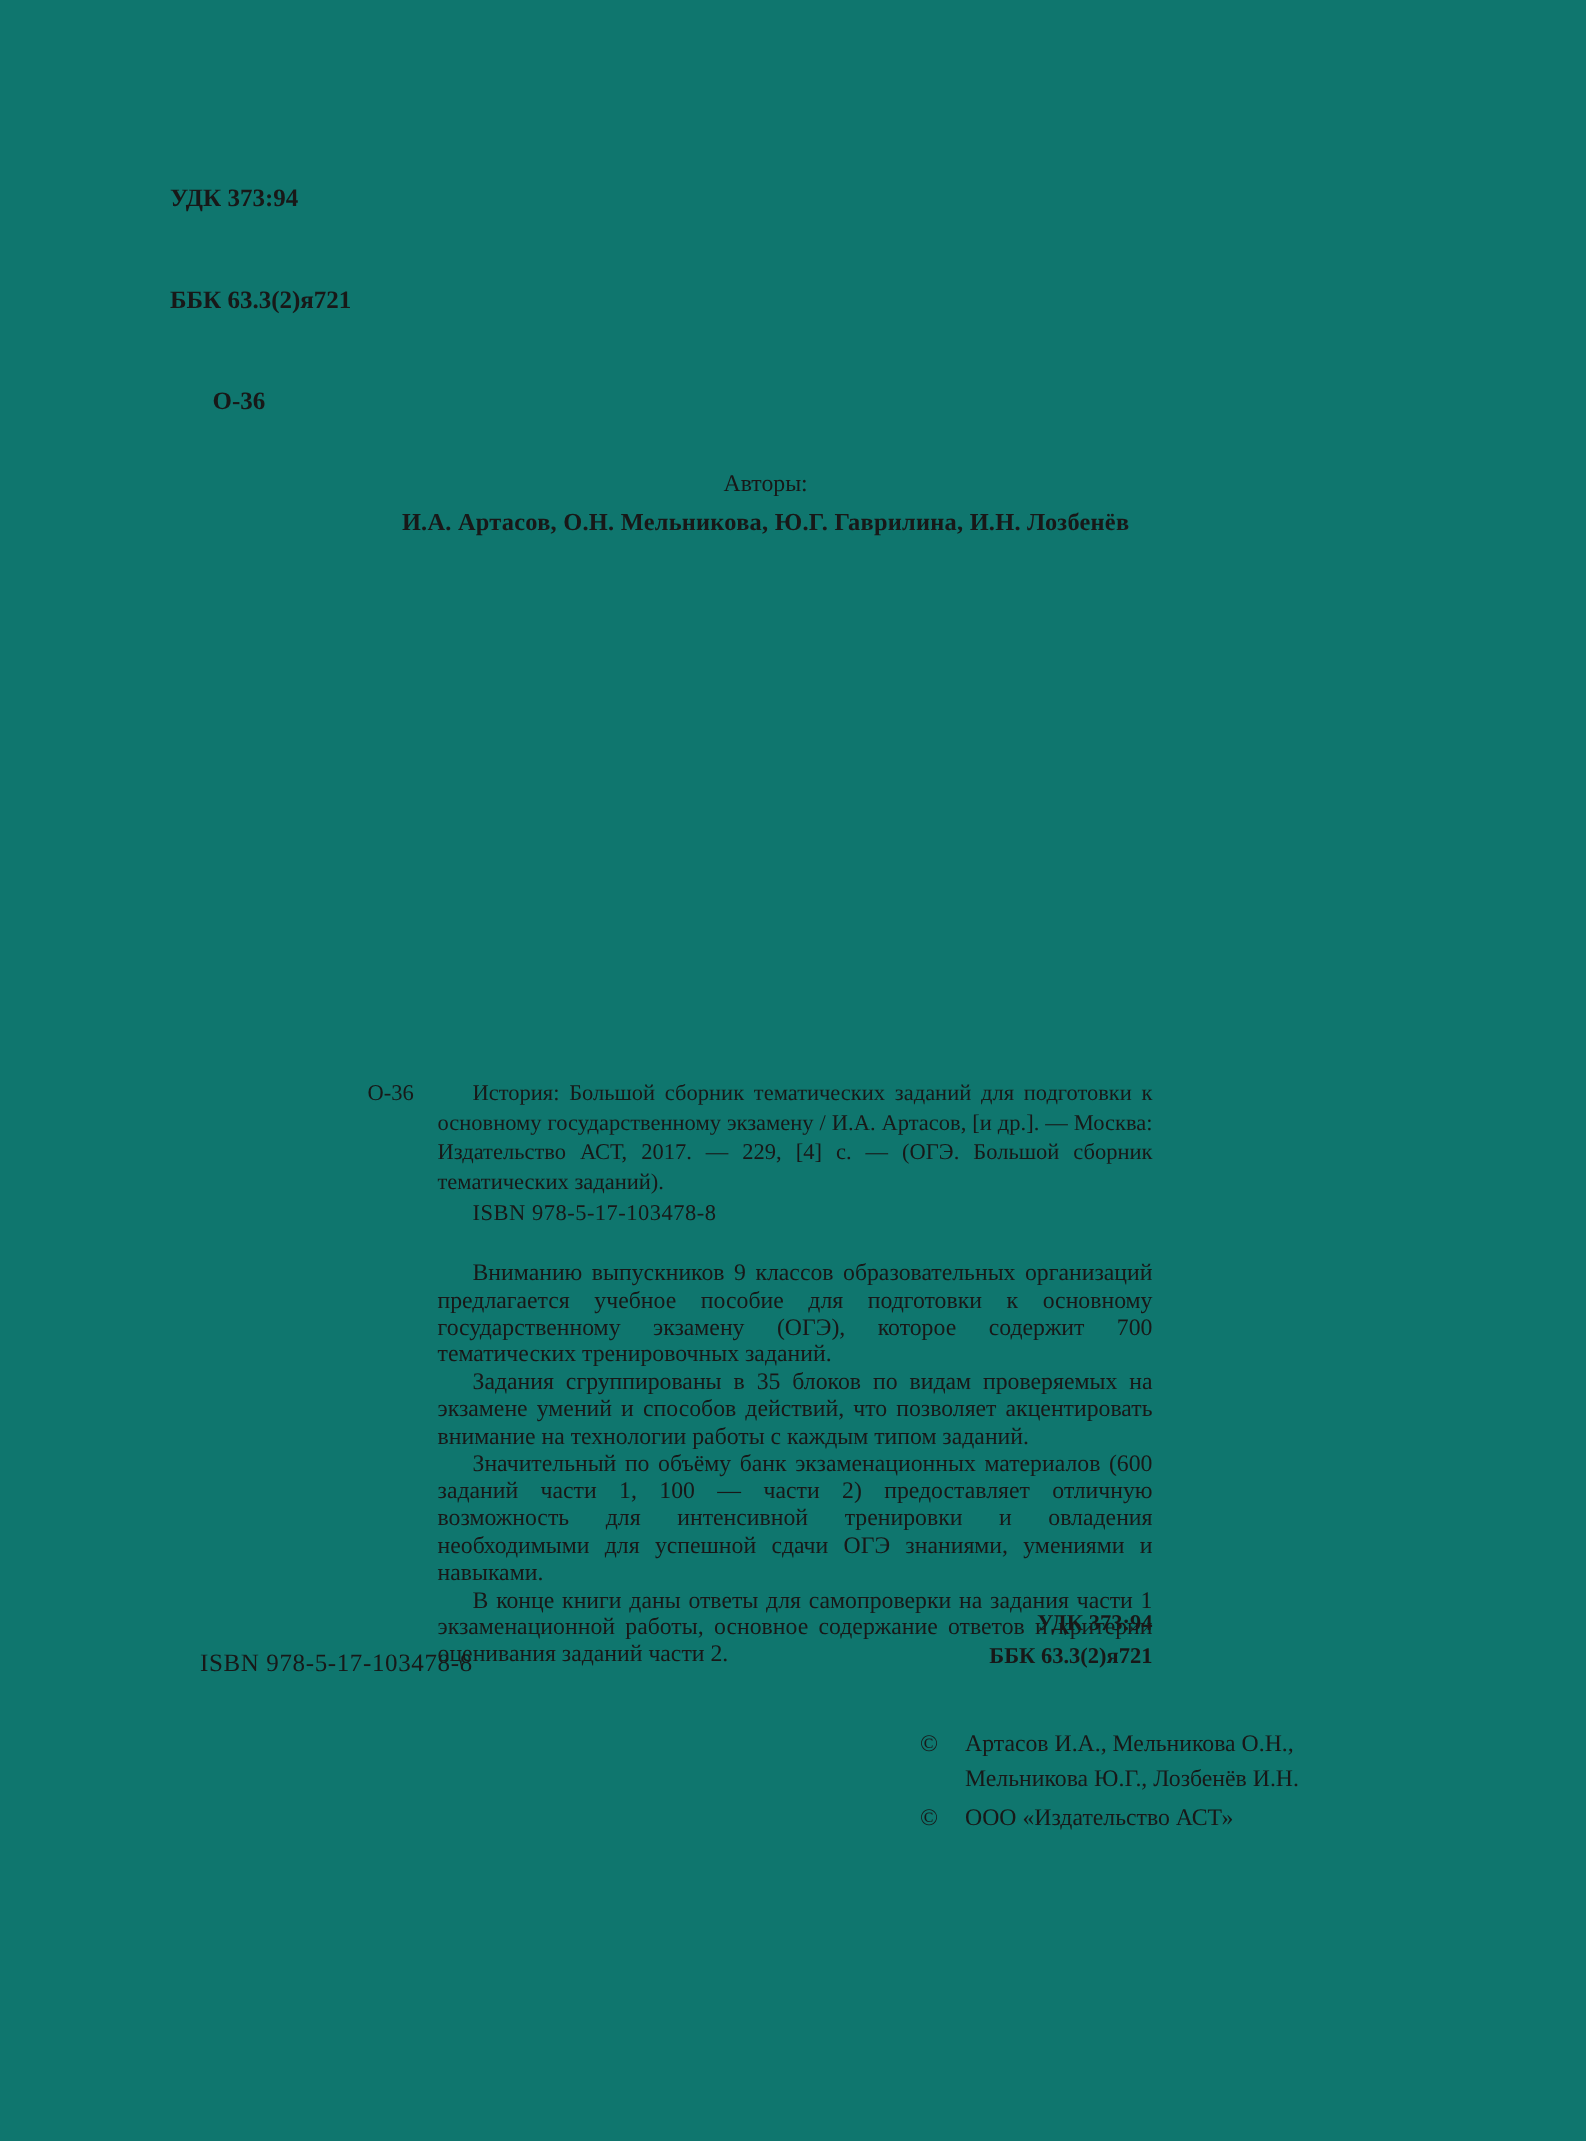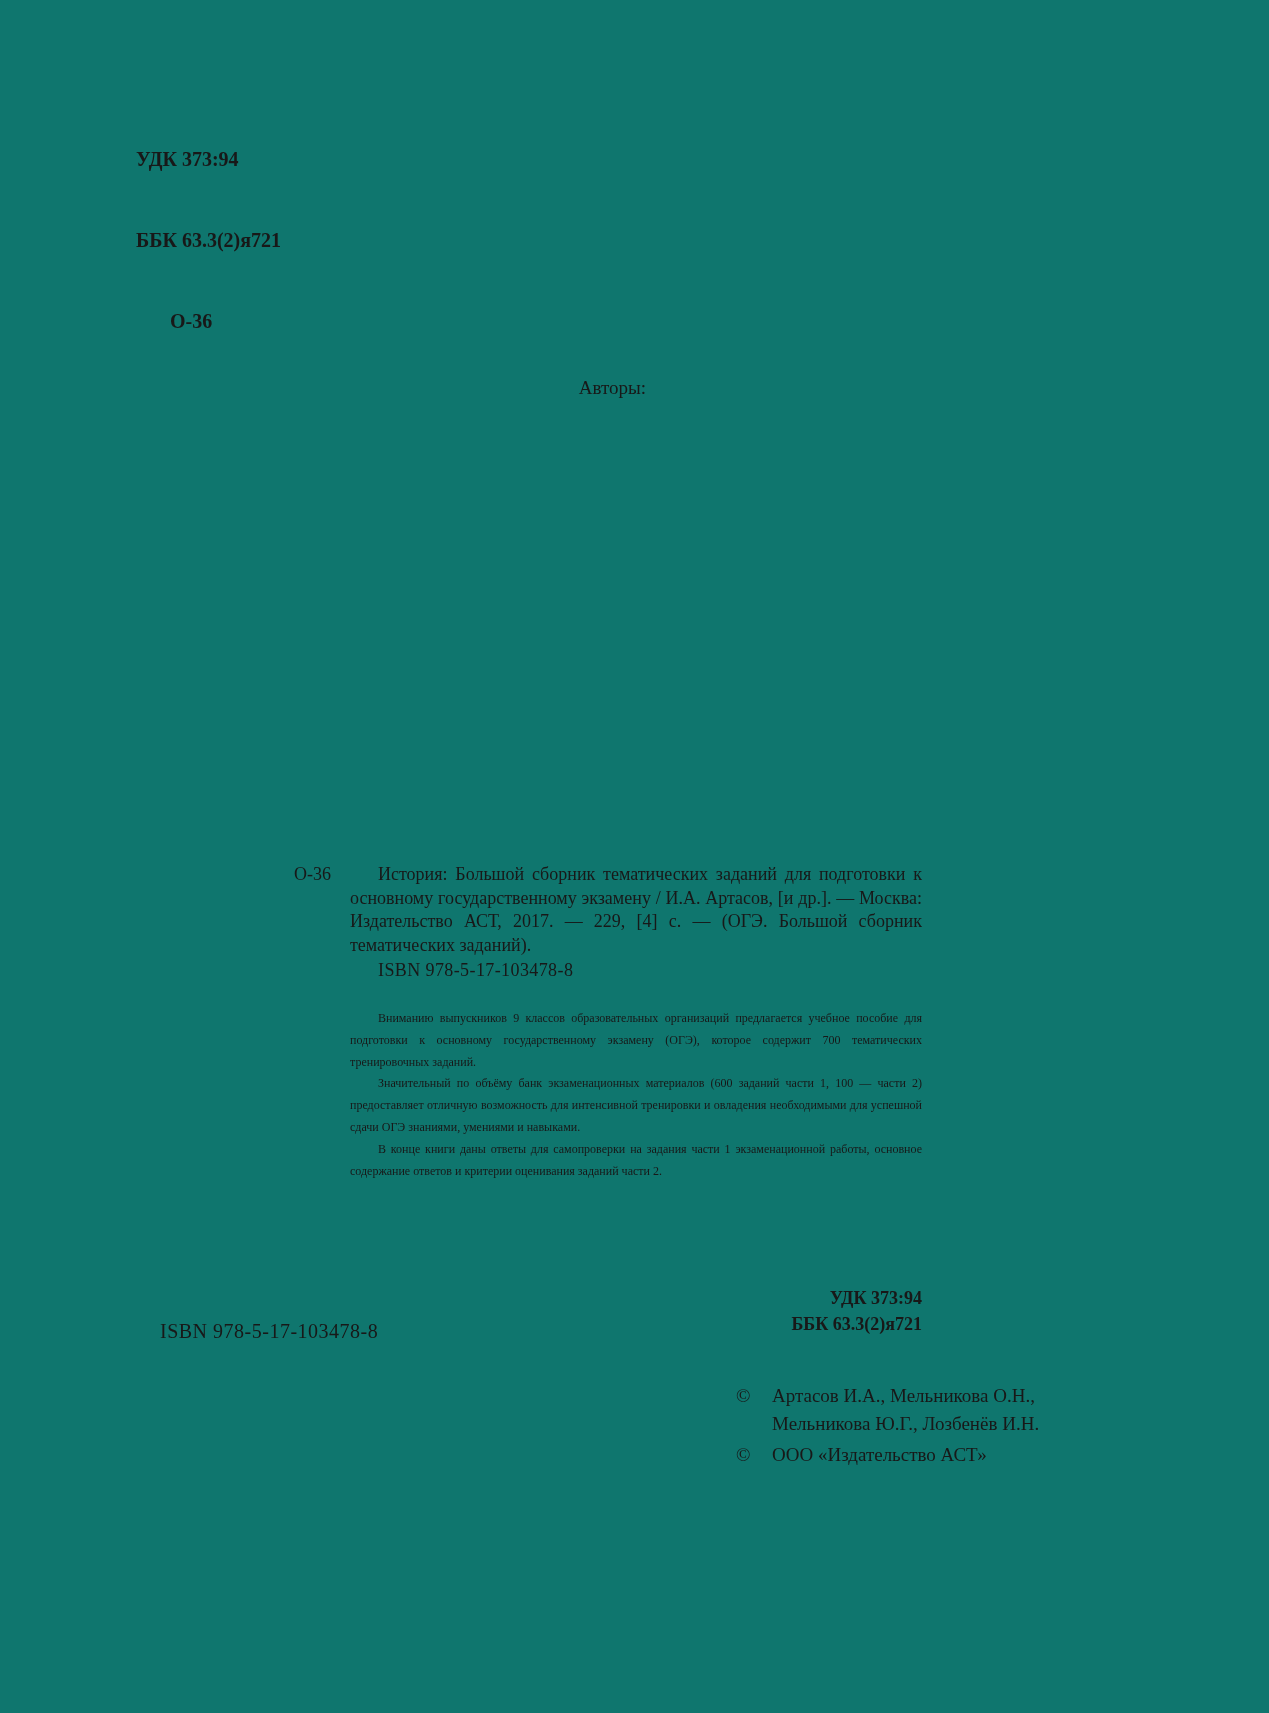--- a/index.html
+++ b/index.html
@@ -66,21 +66,21 @@
     .catalog-isbn {
       margin: 2px 0 0 0;
       padding-left: 28px;
       letter-spacing: 0.4px;
     }
     .annotation-block {
       position: absolute;
       left: 350px;
       top: 1008px;
       width: 572px;
-      font-size: 12px;
+      font-size: 19px;
       line-height: 21.8px;
     }
     .annotation-block p {
       margin: 0;
       text-align: justify;
       text-indent: 28px;
     }
     .bottom-codes {
       position: absolute;
       left: 350px;
@@ -124,30 +124,32 @@
 <div class="page">
 
   <div class="top-codes">
     <div class="code-line">УДК 373:94</div>
     <div class="code-line">ББК 63.3(2)я721</div>
     <div class="code-line code-o36">О-36</div>
   </div>
 
   <div class="authors-block">
     <div class="authors-heading">Авторы:</div>
+    <div class="authors-names">И.А. Артасов, О.Н. Мельникова, Ю.Г. Гаврилина, И.Н. Лозбенёв</div>
   </div>
 
   <div class="catalog-block">
     <span class="catalog-code">О-36</span>
     <p class="catalog-text">История: Большой сборник тематических заданий для подготовки к основному государственному экзамену / И.А. Артасов, [и др.]. — Москва: Издательство АСТ, 2017. — 229, [4] с. — (ОГЭ. Большой сборник тематических заданий).</p>
     <p class="catalog-isbn">ISBN 978-5-17-103478-8</p>
   </div>
 
   <div class="annotation-block">
     <p>Вниманию выпускников 9 классов образовательных организаций предлагается учебное пособие для подготовки к основному государственному экзамену (ОГЭ), которое содержит 700 тематических тренировочных заданий.</p>
+    <p>Задания сгруппированы в 35 блоков по видам проверяемых на экзамене умений и способов действий, что позволяет акцентировать внимание на технологии работы с каждым типом заданий.</p>
     <p>Значительный по объёму банк экзаменационных материалов (600 заданий части 1, 100 — части 2) предоставляет отличную возможность для интенсивной тренировки и овладения необходимыми для успешной сдачи ОГЭ знаниями, умениями и навыками.</p>
     <p>В конце книги даны ответы для самопроверки на задания части 1 экзаменационной работы, основное содержание ответов и критерии оценивания заданий части 2.</p>
   </div>
 
   <div class="bottom-codes">
     <div>УДК 373:94</div>
     <div>ББК 63.3(2)я721</div>
   </div>
 
   <div class="isbn-bottom">ISBN 978-5-17-103478-8</div>

